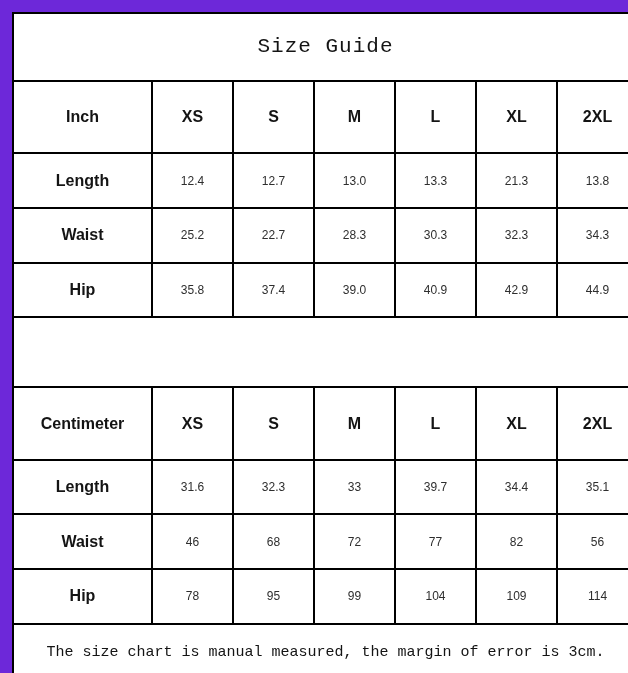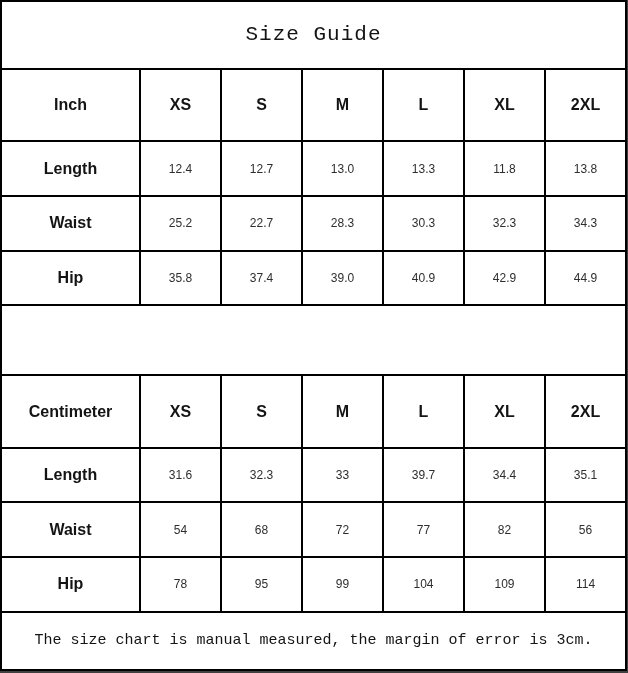--- a/index.html
+++ b/index.html
@@ -4,22 +4,22 @@
 <style>
   html, body {
     margin: 0;
     padding: 0;
     background: #ffffff;
   }
   .sheet {
     width: 628px;
     height: 673px;
     box-sizing: border-box;
-    background: #404040;
-    padding: 0;
+    background: #6d28d9;
+    padding: 12px;
   }
   table.size-guide {
     width: 626px;
     height: 671px;
     table-layout: fixed;
     border-collapse: collapse;
     background: #ffffff;
   }
   table.size-guide td {
     border: 2px solid #000000;
@@ -92,21 +92,21 @@
         <td class="header-cell">XL</td>
         <td class="header-cell">2XL</td>
       </tr>
 
       <tr class="data-row">
         <td class="label-cell">Length</td>
         <td class="value-cell">12.4</td>
         <td class="value-cell">12.7</td>
         <td class="value-cell">13.0</td>
         <td class="value-cell">13.3</td>
-        <td class="value-cell">11.8</td>
+        <td class="value-cell">21.3</td>
         <td class="value-cell">13.8</td>
       </tr>
 
       <tr class="data-row">
         <td class="label-cell">Waist</td>
         <td class="value-cell">25.2</td>
         <td class="value-cell">22.7</td>
         <td class="value-cell">28.3</td>
         <td class="value-cell">30.3</td>
         <td class="value-cell">32.3</td>
@@ -142,21 +142,21 @@
         <td class="value-cell">31.6</td>
         <td class="value-cell">32.3</td>
         <td class="value-cell">33</td>
         <td class="value-cell">39.7</td>
         <td class="value-cell">34.4</td>
         <td class="value-cell">35.1</td>
       </tr>
 
       <tr class="data-row">
         <td class="label-cell">Waist</td>
-        <td class="value-cell">54</td>
+        <td class="value-cell">46</td>
         <td class="value-cell">68</td>
         <td class="value-cell">72</td>
         <td class="value-cell">77</td>
         <td class="value-cell">82</td>
         <td class="value-cell">56</td>
       </tr>
 
       <tr class="data-row">
         <td class="label-cell">Hip</td>
         <td class="value-cell">78</td>

